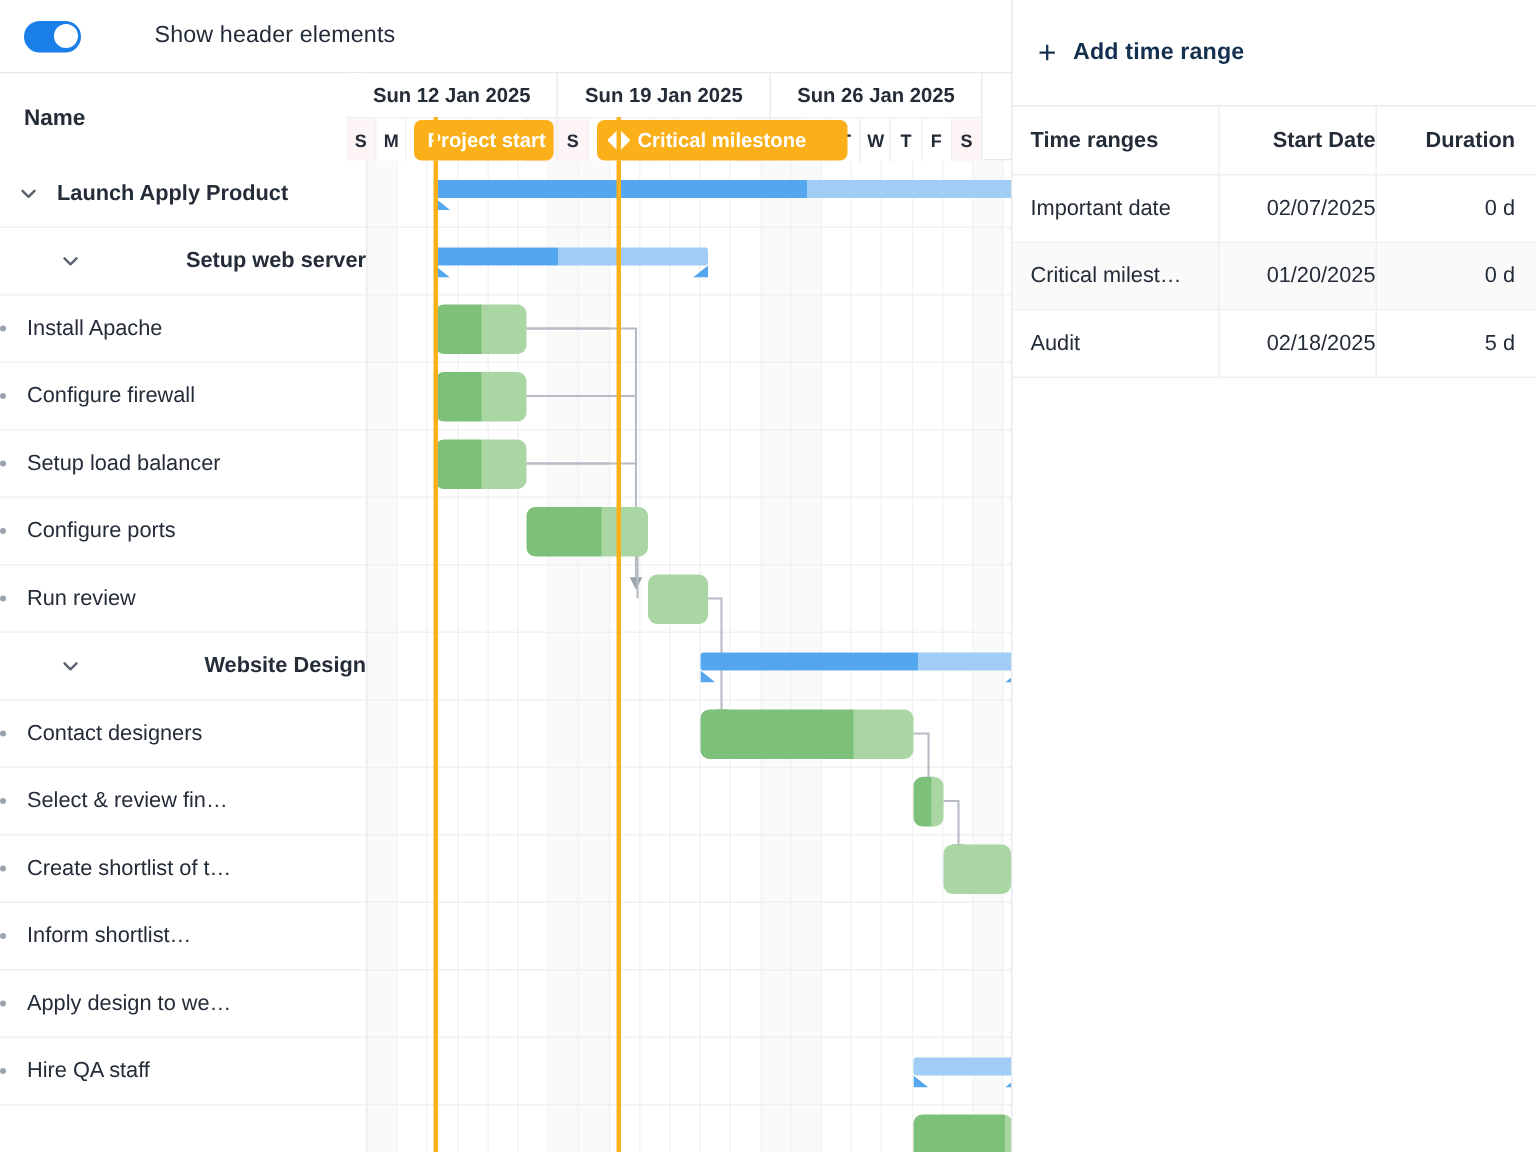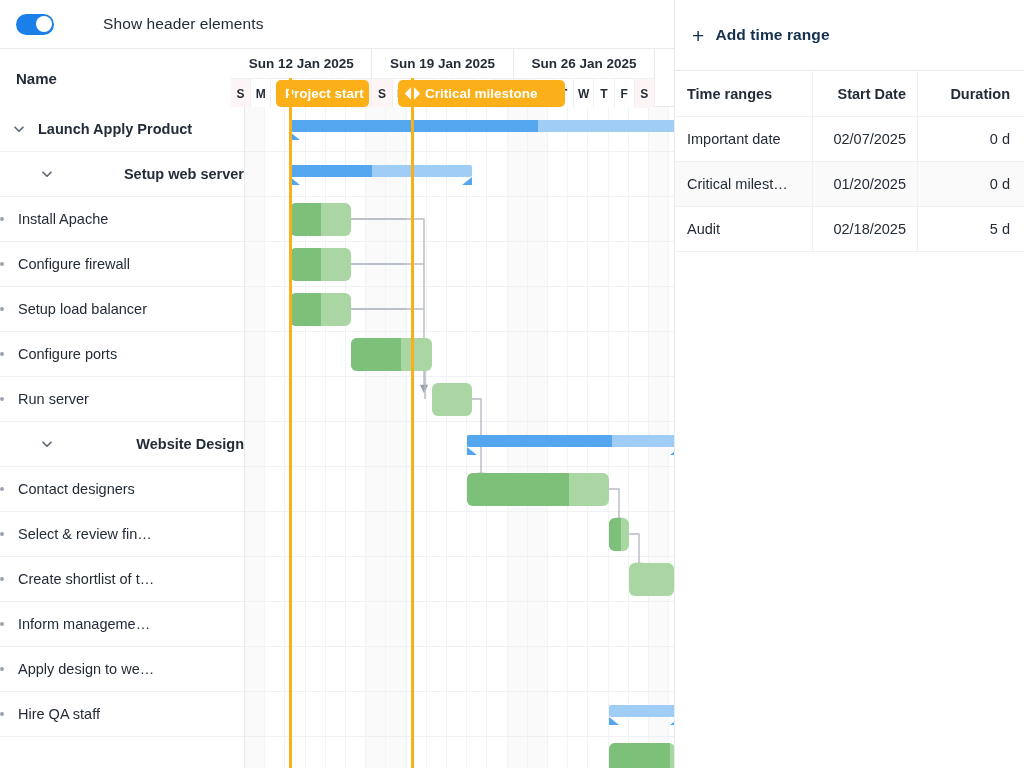--- a/index.html
+++ b/index.html
@@ -102,21 +102,21 @@
   .add-btn {
     display:flex; align-items:center; gap:11px; cursor:pointer;
     font-size:15.5px; font-weight:bold; color:#14304f; letter-spacing:.1px;
   }
   .plus { font-size: 21px; font-weight: normal; line-height:1; color:#14304f; }
   .ptable { border-top: 1px solid #e7e9ec; }
   .ptable .trow { display:flex; height:45px; border-bottom:1px solid #eef0f2; }
   .ptable .trow.hdr { height:46px; }
   .ptable .trow.alt { background:#fafafa; }
   .c1 { width: 138px; border-right:1px solid #eef0f2; display:flex; align-items:center; padding-left:12px; }
-  .c2 { width: 105px; border-right:1px solid #eef0f2; display:flex; align-items:center; justify-content:flex-end; padding-right:11px; }
+  .c2 { width: 105px; border-right:1px solid #eef0f2; display:flex; align-items:center; justify-content:flex-end; }
   .c3 { flex:1; display:flex; align-items:center; justify-content:flex-end; padding-right:14px; }
   .hdr .c1, .hdr .c2, .hdr .c3 { font-size:14.5px; font-weight:bold; color:#242c38; }
   .hdr .c1 { justify-content:flex-start; }
   .trow:not(.hdr) .c1, .trow:not(.hdr) .c2, .trow:not(.hdr) .c3 { font-size:14.5px; color:#242c38; }
 </style>
 </head>
 <body>
 
 <div class="app">
 
@@ -199,21 +199,21 @@
           <div class="row-n lvl2">
             <span class="dot"></span>
             <span class="nm">Setup load balancer</span>
           </div>
           <div class="row-n lvl2">
             <span class="dot"></span>
             <span class="nm">Configure ports</span>
           </div>
           <div class="row-n lvl2">
             <span class="dot"></span>
-            <span class="nm">Run server</span>
+            <span class="nm">Run review</span>
           </div>
           <div class="row-n lvl1">
             <span class="chev">
               <svg width="14" height="14" viewBox="0 0 14 14">
                 <path d="M3 5.2 L7 9.2 L11 5.2" fill="none" stroke="#5a6370" stroke-width="1.6" stroke-linecap="round" stroke-linejoin="round"></path>
               </svg>
             </span>
             <span class="nm">Website Design</span>
           </div>
           <div class="row-n lvl2">
@@ -223,21 +223,21 @@
           <div class="row-n lvl2">
             <span class="dot"></span>
             <span class="nm">Select &amp; review fin…</span>
           </div>
           <div class="row-n lvl2">
             <span class="dot"></span>
             <span class="nm">Create shortlist of t…</span>
           </div>
           <div class="row-n lvl2">
             <span class="dot"></span>
-            <span class="nm">Inform manageme…</span>
+            <span class="nm">Inform shortlist…</span>
           </div>
           <div class="row-n lvl2">
             <span class="dot"></span>
             <span class="nm">Apply design to we…</span>
           </div>
           <div class="row-n lvl2">
             <span class="dot"></span>
             <span class="nm">Hire QA staff</span>
           </div>
         </div>

